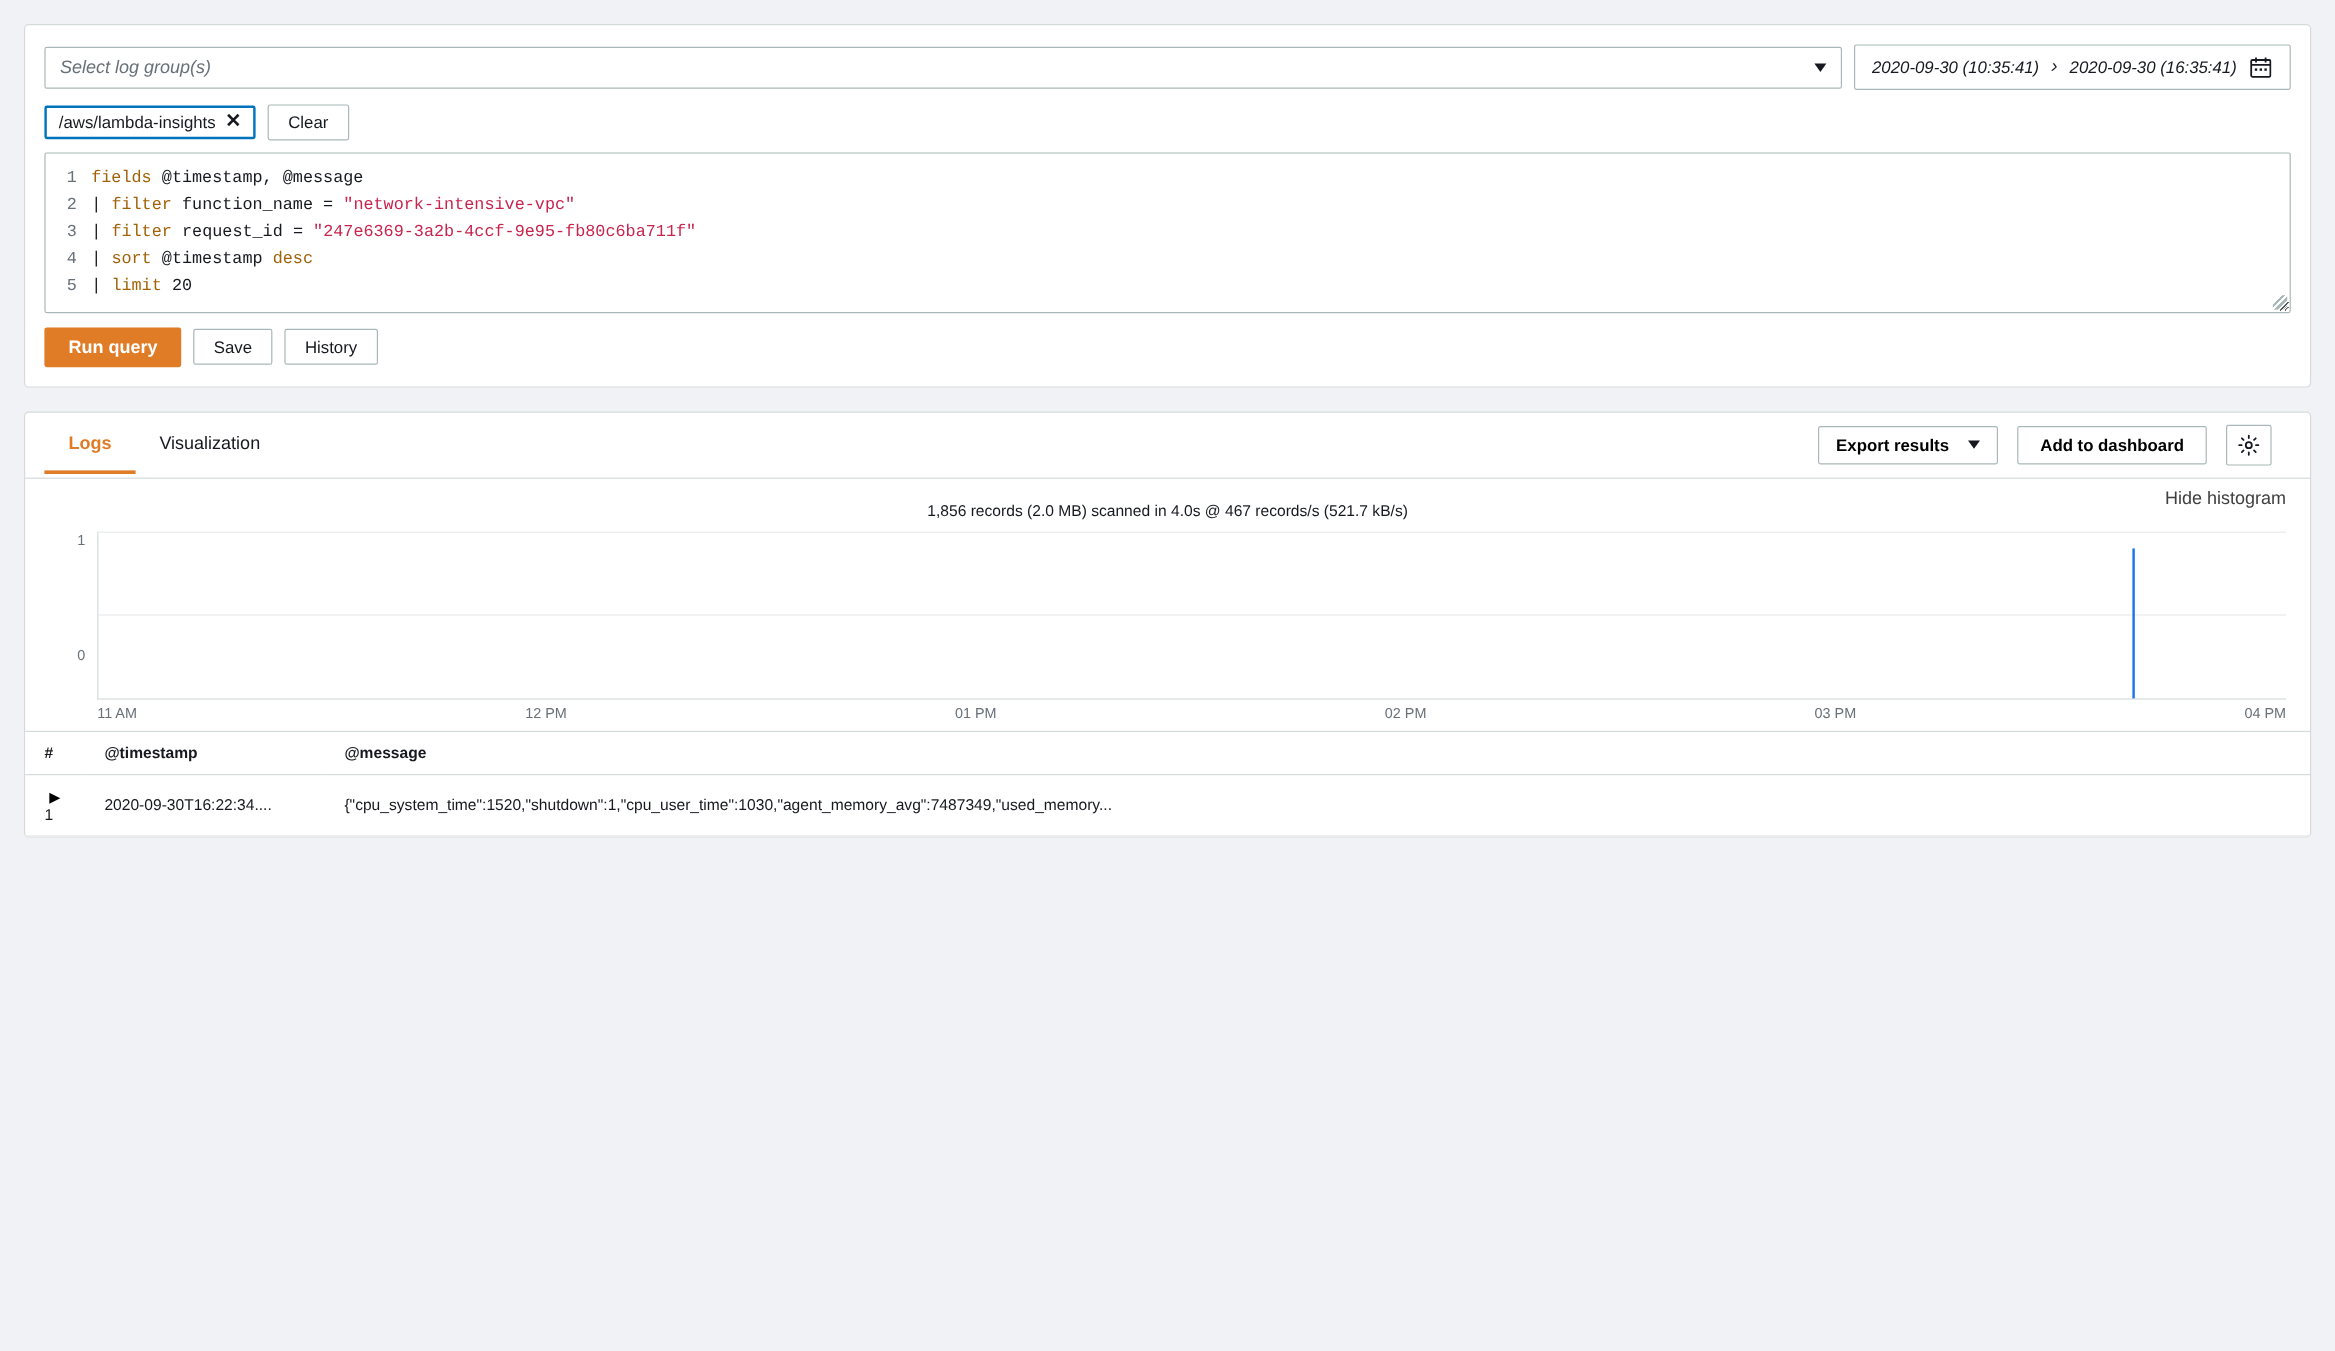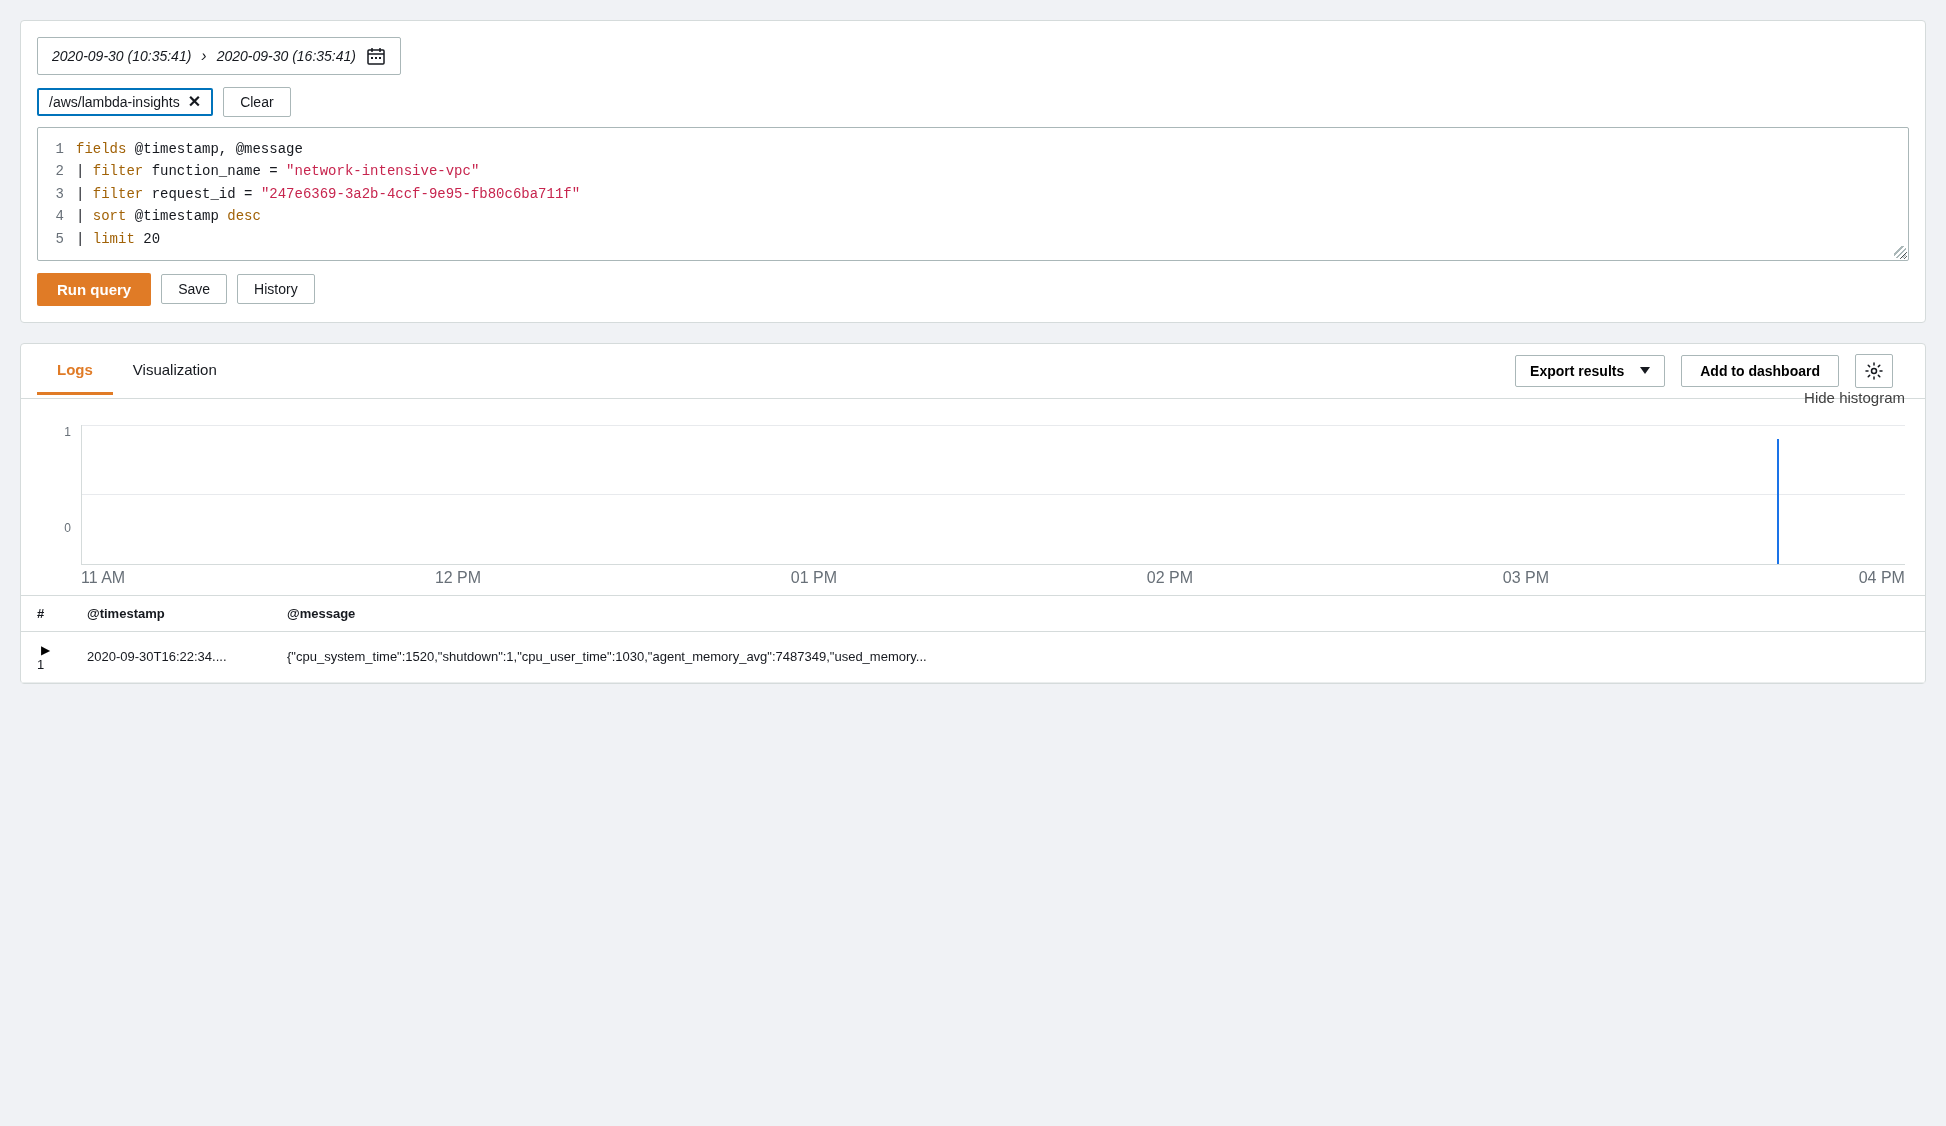--- a/index.html
+++ b/index.html
@@ -342,21 +342,21 @@
       position: absolute;
       bottom: 0;
       width: 2px;
       background: #1a73e8;
     }
 
     .chart-x-labels {
       margin-left: 40px;
       display: flex;
       justify-content: space-between;
-      font-size: 16px;
+      font-size: 12px;
       color: #687078;
       padding-top: 4px;
       padding-bottom: 8px;
     }
 
     
     .results-table {
       width: 100%;
       border-collapse: collapse;
       margin-top: 0;
@@ -398,20 +398,24 @@
       align-items: center;
       gap: 16px;
       padding: 10px 16px;
     }
   </style>
 </head>
 <body>
 
 <div class="top-panel">
   <div class="row1">
+    <div class="log-group-select">
+      <span class="log-group-placeholder">Select log group(s)</span>
+      <span class="chevron-down"></span>
+    </div>
     <div class="date-range">
       <span>2020-09-30 (10:35:41)</span>
       <span class="date-range-arrow">›</span>
       <span>2020-09-30 (16:35:41)</span>
       <span class="calendar-icon">
         <svg width="18" height="18" viewBox="0 0 18 18" fill="none">
           <rect x="1" y="3" width="16" height="14" rx="1" stroke="#16191f" stroke-width="1.5"></rect>
           <line x1="1" y1="7" x2="17" y2="7" stroke="#16191f" stroke-width="1.5"></line>
           <line x1="5" y1="1" x2="5" y2="5" stroke="#16191f" stroke-width="1.5"></line>
           <line x1="13" y1="1" x2="13" y2="5" stroke="#16191f" stroke-width="1.5"></line>
@@ -502,20 +506,21 @@
         <svg width="18" height="18" viewBox="0 0 18 18" fill="none">
           <circle cx="9" cy="9" r="2.5" stroke="#16191f" stroke-width="1.5"></circle>
           <path d="M9 1v2M9 15v2M1 9h2M15 9h2M3.22 3.22l1.41 1.41M13.36 13.36l1.42 1.42M14.78 3.22l-1.42 1.41M4.64 13.36l-1.41 1.42" stroke="#16191f" stroke-width="1.5" stroke-linecap="round"></path>
         </svg>
       </button>
     </div>
   </div>
 
   <div class="histogram-area">
     <div class="histogram-info">
+      <div class="histogram-sub">1,856 records (2.0 MB) scanned in 4.0s @ 467 records/s (521.7 kB/s)</div>
     </div>
     <div style="position:relative">
       <span class="hide-histogram">Hide histogram</span>
     </div>
 
     <div class="chart-container">
       <div class="chart-y-labels">
         <span>1</span>
         <span>0</span>
       </div>

